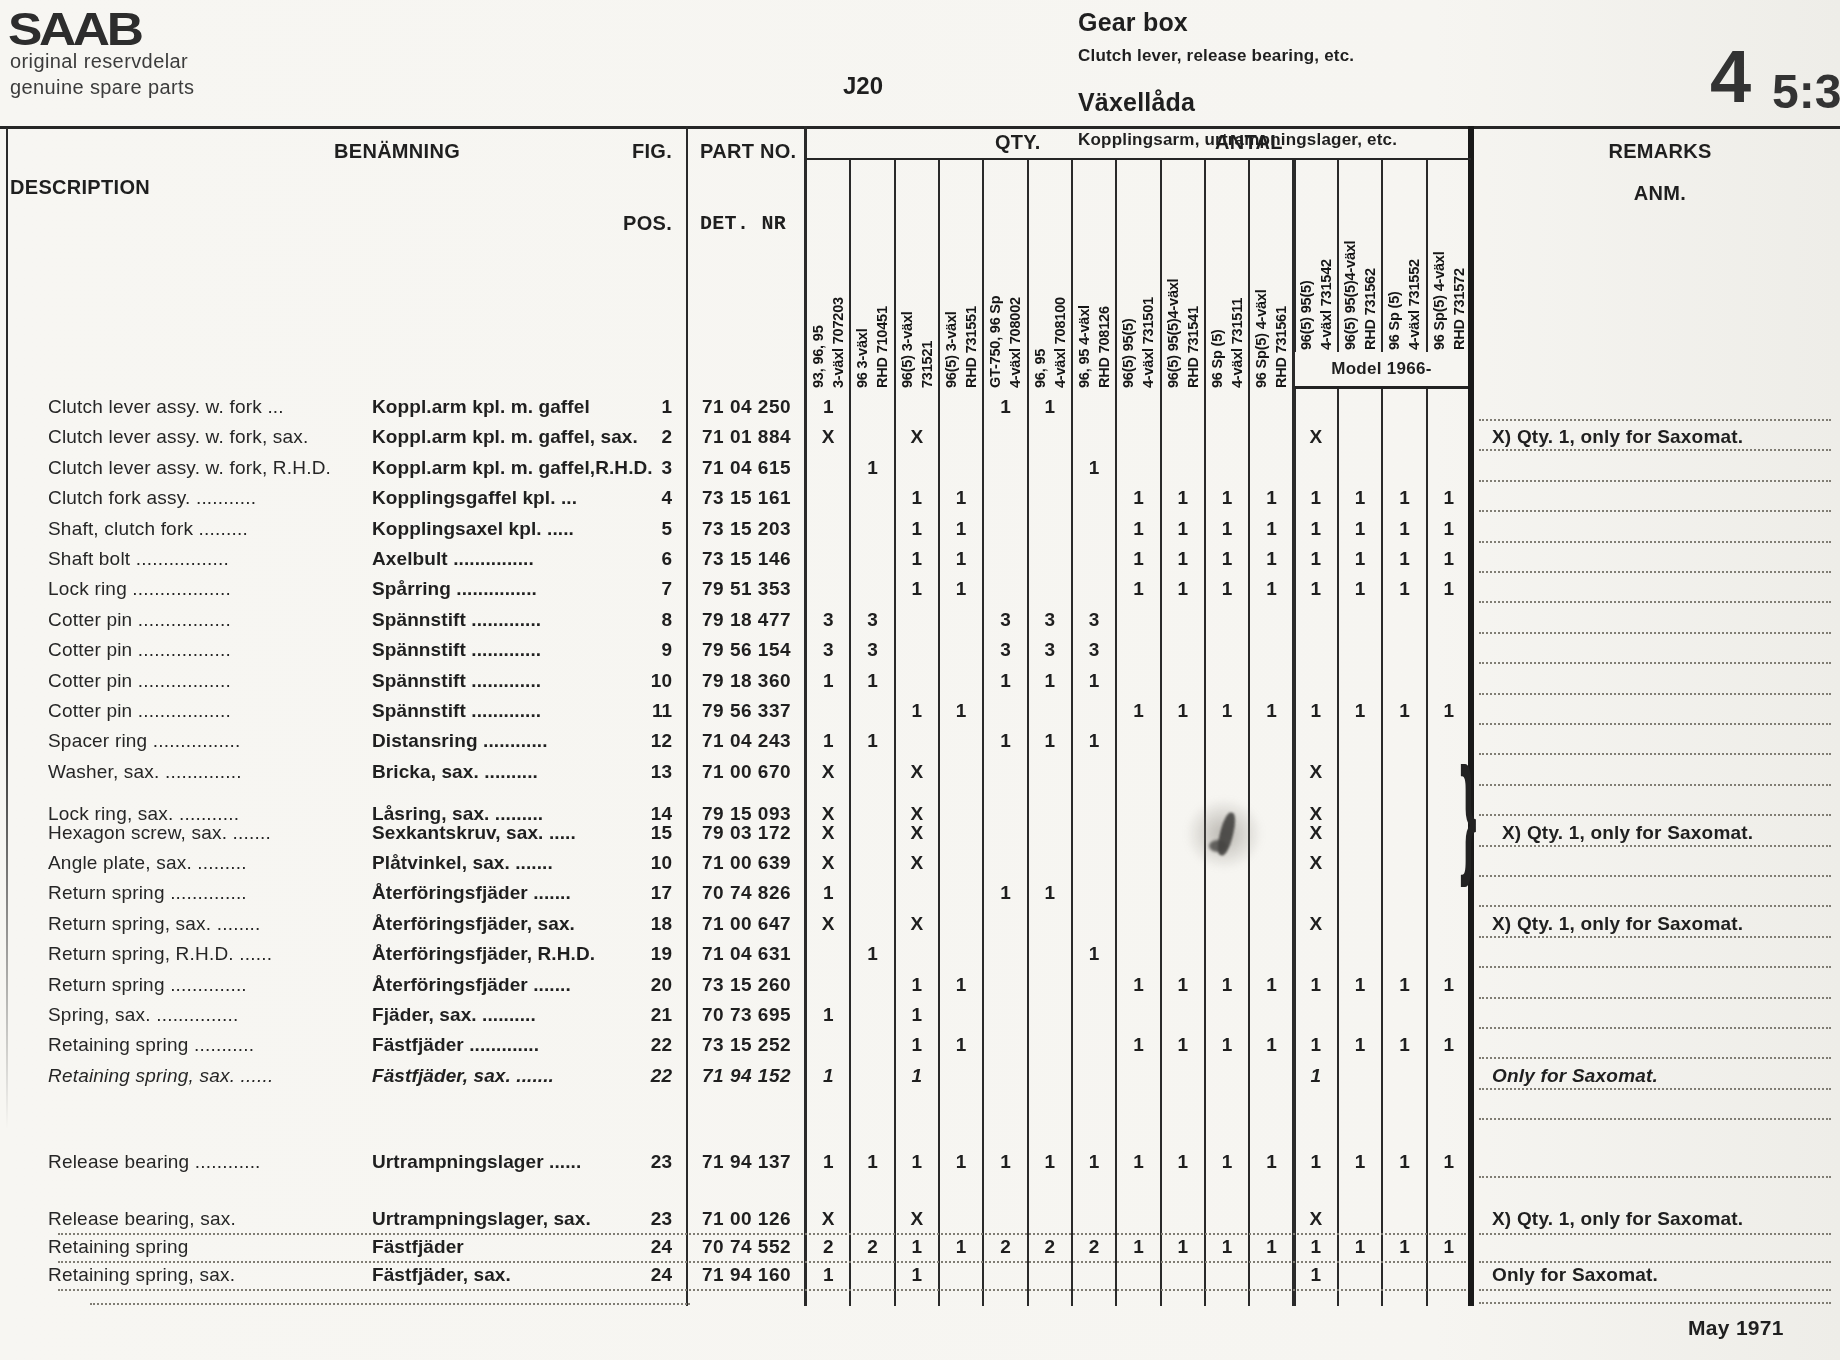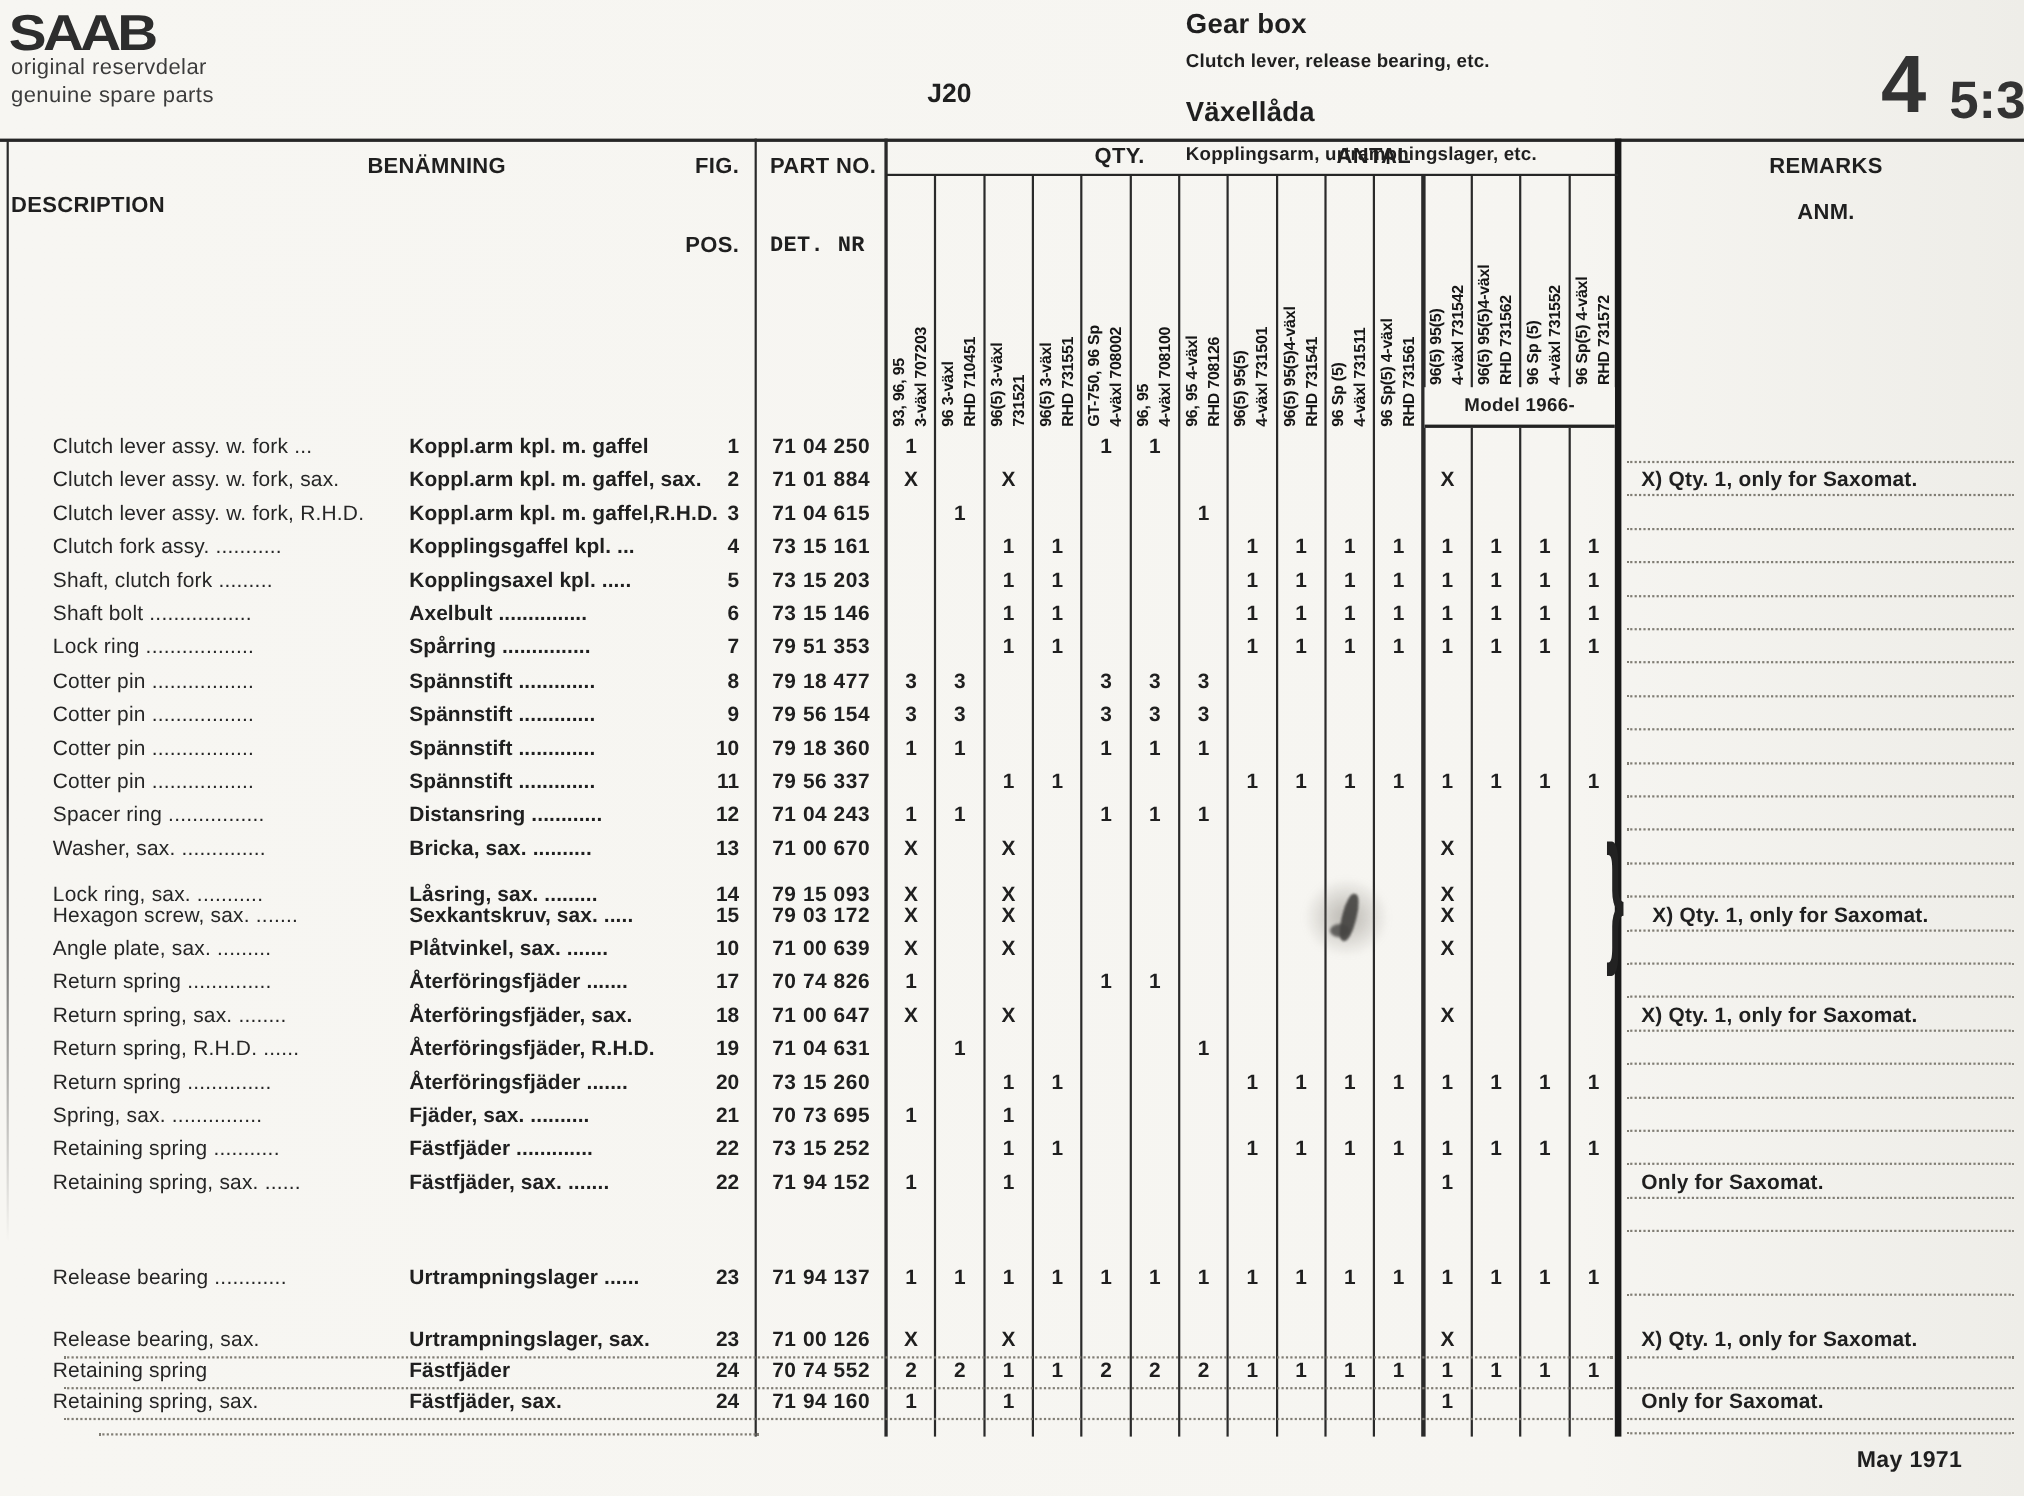--- a/index.html
+++ b/index.html
@@ -420,21 +420,21 @@
       <div class="cell c-qty" style="left: 938.99px; width: 44.33px;">1</div>
       <div class="cell c-qty" style="left: 1116.31px; width: 44.33px;">1</div>
       <div class="cell c-qty" style="left: 1160.64px; width: 44.33px;">1</div>
       <div class="cell c-qty" style="left: 1204.97px; width: 44.33px;">1</div>
       <div class="cell c-qty" style="left: 1249.3px; width: 44.33px;">1</div>
       <div class="cell c-qty" style="left: 1293.63px; width: 44.33px;">1</div>
       <div class="cell c-qty" style="left: 1337.96px; width: 44.33px;">1</div>
       <div class="cell c-qty" style="left: 1382.29px; width: 44.33px;">1</div>
       <div class="cell c-qty" style="left: 1426.62px; width: 44.33px;">1</div>
     </div>
-    <div class="row" style="top: 1061px; height: 30px; line-height: 30px;">
+    <div class="row" style="top: 1061px; height: 30px; line-height: 30px; font-style: italic;">
       <div class="cell c-desc">Retaining spring, sax.  ......</div>
       <div class="cell c-ben">Fästfjäder, sax.  .......</div>
       <div class="cell c-fig">22</div>
       <div class="cell c-pn">71 94 152</div>
       <div class="cell c-qty" style="left: 806px; width: 44.33px;">1</div>
       <div class="cell c-qty" style="left: 894.66px; width: 44.33px;">1</div>
       <div class="cell c-qty" style="left: 1293.63px; width: 44.33px;">1</div>
       <div class="cell c-rem">Only for Saxomat.</div>
     </div>
     <div class="row" style="top: 1148px; height: 28px; line-height: 28px;">

